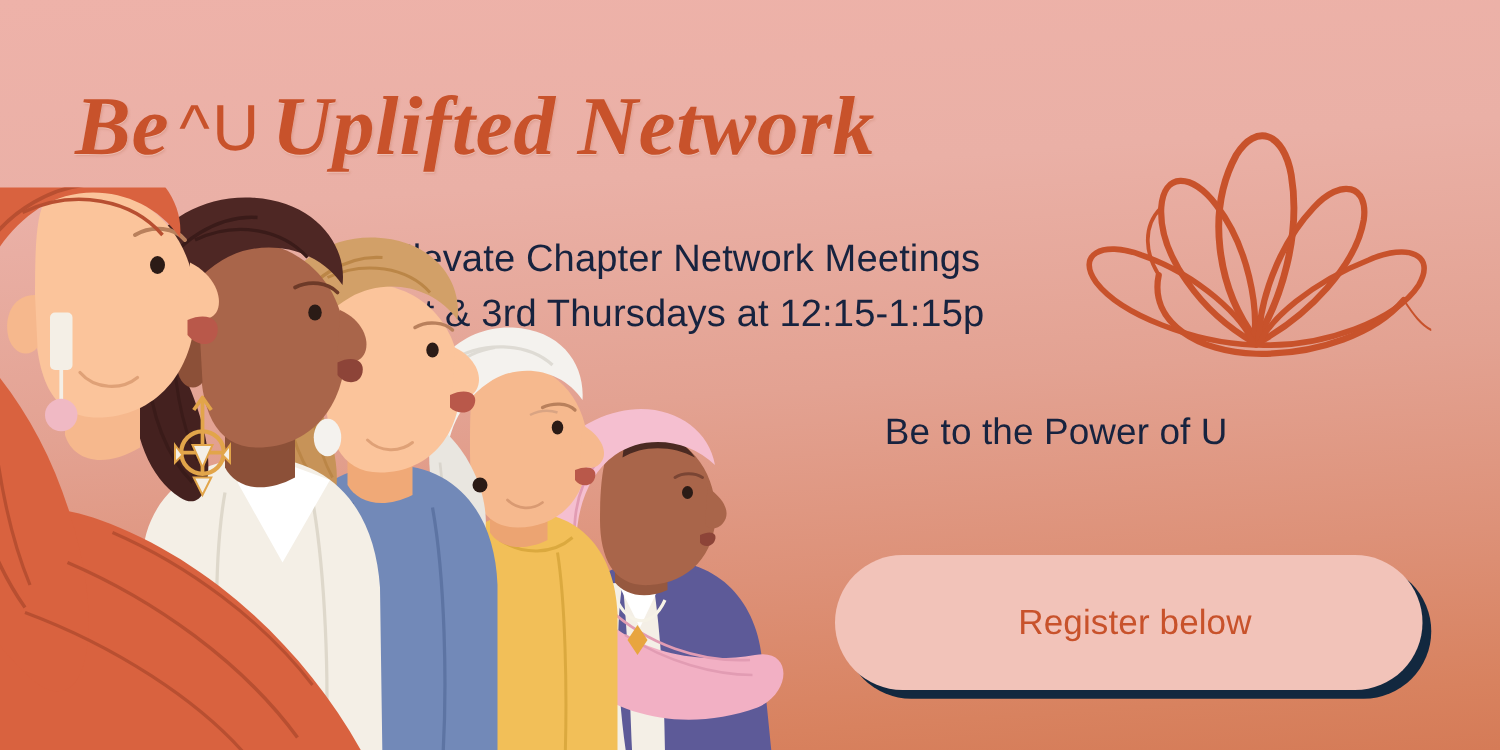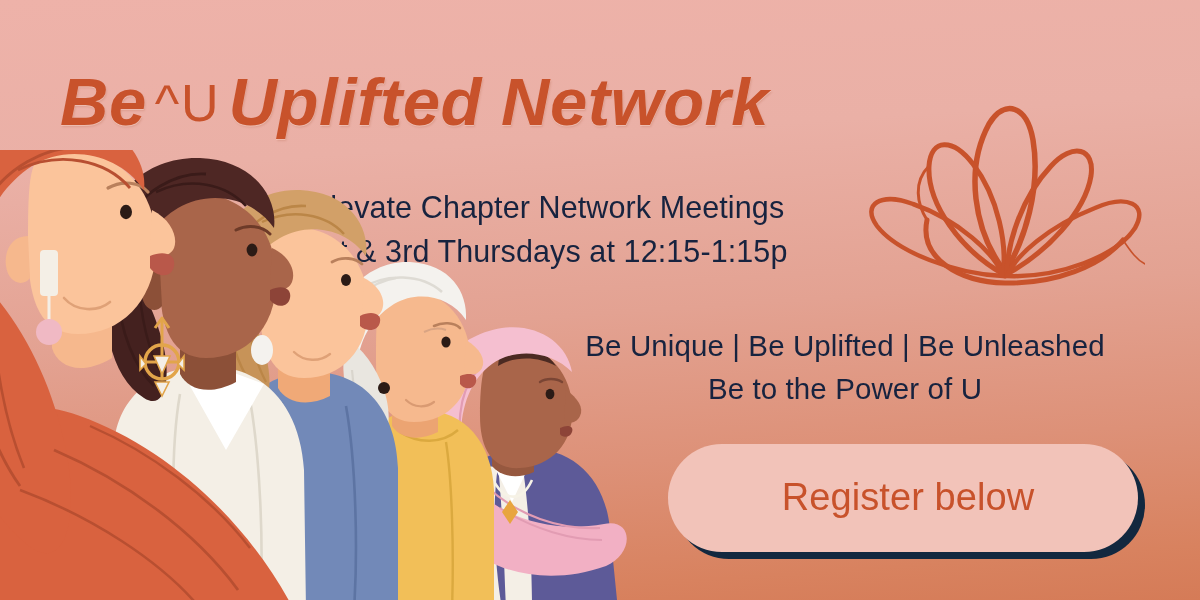--- a/index.html
+++ b/index.html
@@ -14,21 +14,21 @@
     background:linear-gradient(176deg,#eeb2a9 0%,#eab0a6 26%,#e3a292 52%,#dd9178 74%,#d8825f 92%,#d57b57 100%);
   }
   
   #lotus{position:absolute;left:855px;top:100px;width:290px;height:190px;}
   
   #title-wrap{
     position:absolute;left:60px;top:58px;width:820px;height:86px;
     display:flex;align-items:center;
   }
   .script{
-    font-family:Liberation Sans, sans-serif;
+    font-family:Liberation Serif, serif;
     font-style:italic;font-weight:700;
     font-size:67px;line-height:1;
     color:#c8522b;
     letter-spacing:.5px;
     text-shadow:0 1px 0 rgba(255,225,215,.45), 1px 2px 2px rgba(160,70,40,.18);
     white-space:nowrap;
   }
   .script-pow{
     font-family:"Liberation Sans", sans-serif;
     font-style:normal;font-weight:400;
@@ -52,21 +52,21 @@
   #tagline .line{font-size:29.5px;line-height:1.46;letter-spacing:.1px;white-space:nowrap;}
   
   #cta{
     position:absolute;left:668px;top:444px;width:470px;height:108px;
     border-radius:60px;background:#f2c3b9;
     box-shadow:7px 7px 0 0 #12283f;
     display:flex;flex-direction:column;align-items:center;justify-content:center;
     cursor:pointer;
   }
   #cta .line{
-    font-size:38px;line-height:1.4;color:#c8522b;letter-spacing:.1px;white-space:nowrap;margin-left:10px;
+    font-size:28px;line-height:1.4;color:#c8522b;letter-spacing:.1px;white-space:nowrap;margin-left:10px;
   }
   
   #illus{position:absolute;left:-6px;top:150px;width:640px;height:460px;}
 </style>
 </head>
 <body>
 
 <div id="banner">
 
   <svg id="lotus" viewBox="0 0 290 190" fill="none">
@@ -94,21 +94,20 @@
     <span class="script-pow">^U</span>
     <span class="script">Uplifted Network</span>
   </div>
 
   <div id="meeting">
     <div class="line">Elevate Chapter Network Meetings</div>
     <div class="line">1st &amp; 3rd Thursdays at 12:15-1:15p</div>
   </div>
 
   <div id="tagline">
-    <div class="line">Be Unique | Be Uplifted | Be Unleashed</div>
     <div class="line">Be to the Power of U</div>
   </div>
 
   <div id="cta">
     <div class="line">Register below</div>
   </div>
 
   <svg id="illus" viewBox="0 0 640 460">
     <defs>
       <clipPath id="frame">

